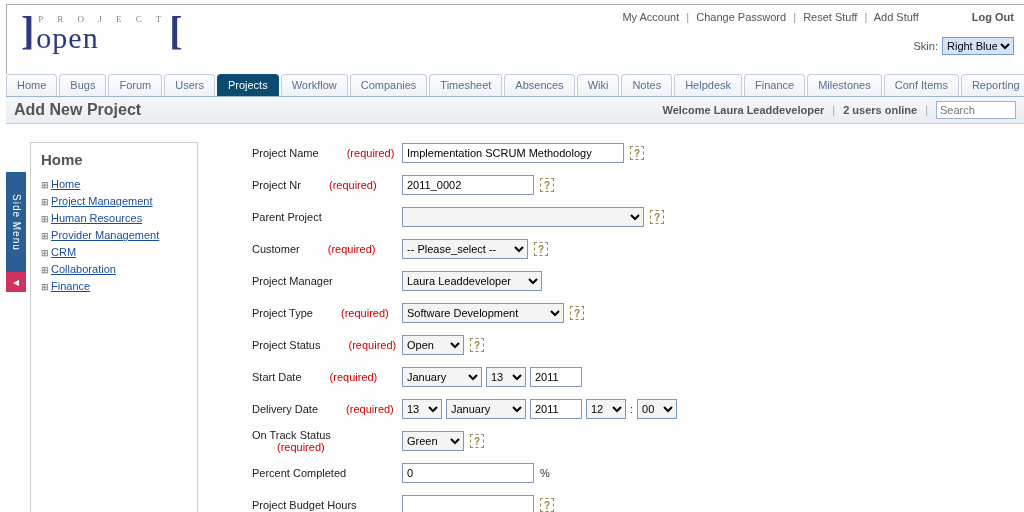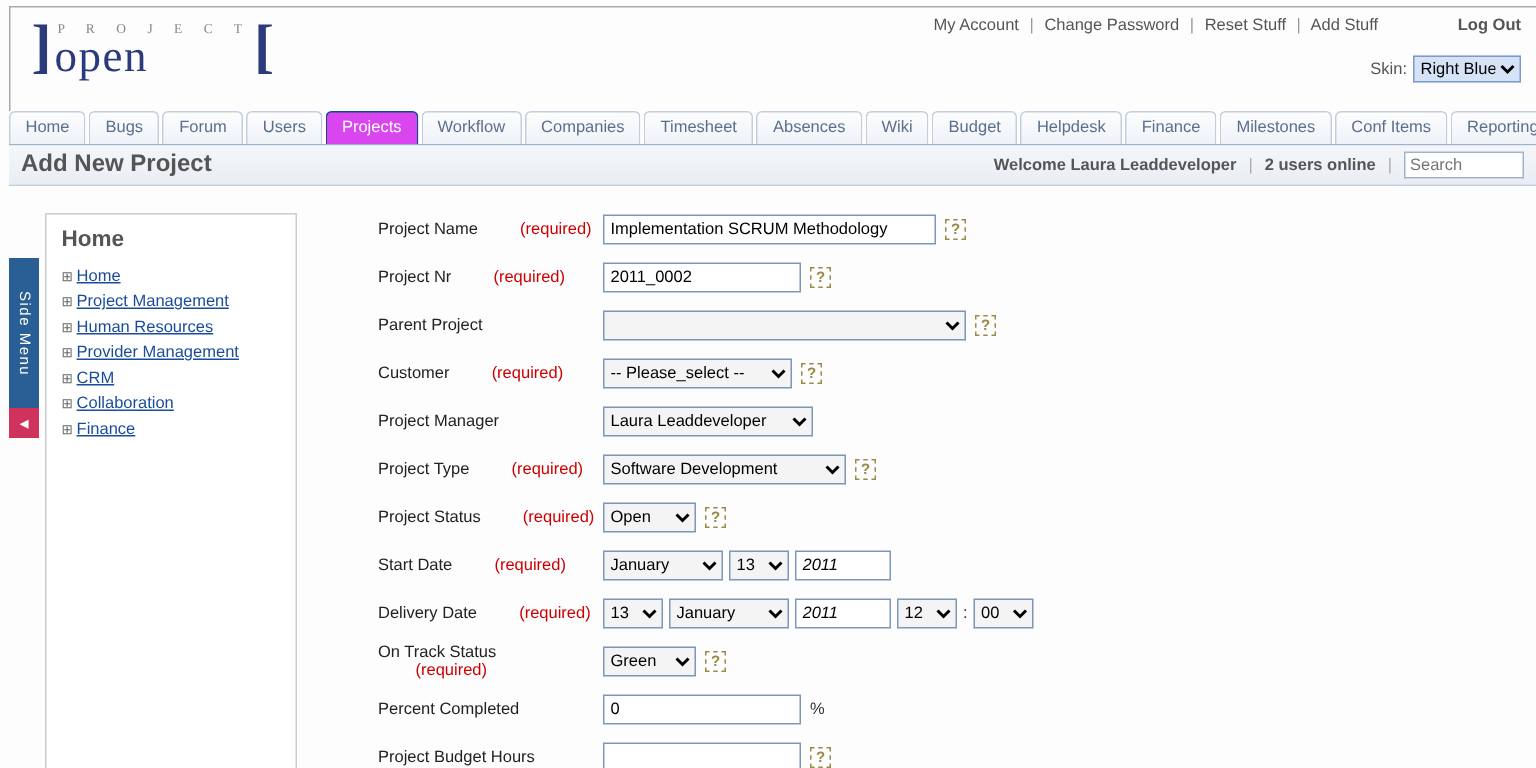--- a/index.html
+++ b/index.html
@@ -55,21 +55,21 @@
     color: #5a6f8c;
     background: linear-gradient(#fdfdfd,#eef2f8);
     border: 1px solid #c3cedd;
     border-bottom:none;
     border-radius: 4px 4px 0 0;
     margin-right: 2px;
     cursor:pointer;
     white-space:nowrap;
   }
   .tab.active {
-    background: #d946ef;
+    background: #0c4a6e;
     color: #fff;
     border-color:#0d4f83;
   }
   .sub-bar {
     display:flex;
     justify-content:space-between;
     align-items:flex-end;
     padding: 4px 8px;
     background: linear-gradient(#f4f6f9,#e9edf3);
     border-bottom:1px solid #c3cedd;
@@ -141,21 +141,21 @@
   .form-label { width:150px; font-size:11px; color:#222; }
   .req { color:#cc0000;padding-left:25px; }
   .text-input { font-size:11px; border:1px solid #7d97b8; height:20px; padding:1px 4px; }
   .sel { font-size:11px; border:1px solid #7d97b8; height:20px; background:#f4f4f4; }
   .w-lg { width:222px; }
   .w-md { width:132px; }
   .w-parent { width:242px; }
   .w-sm { width:80px; }
   .w-pm { width:140px; }
   .w-type { width:162px; }
-  .w-short { width:64px;font-style:italic; }
+  .w-short { width:52px; }
   .w-xs { width:40px; }
   .help {
     display:inline-flex;
     width:14px; height:14px;
     border:1px dashed #9a8a46;
     color:#9a8a46;
     font-size:10px;
     font-weight:bold;
     align-items:center;
     justify-content:center;
@@ -202,21 +202,21 @@
     <div class="tab">Home</div>
     <div class="tab">Bugs</div>
     <div class="tab">Forum</div>
     <div class="tab">Users</div>
     <div class="tab active">Projects</div>
     <div class="tab">Workflow</div>
     <div class="tab">Companies</div>
     <div class="tab">Timesheet</div>
     <div class="tab">Absences</div>
     <div class="tab">Wiki</div>
-    <div class="tab">Budget</div>
+    <div class="tab">Notes</div>
     <div class="tab">Helpdesk</div>
     <div class="tab">Finance</div>
     <div class="tab">Milestones</div>
     <div class="tab">Conf Items</div>
     <div class="tab">Reporting</div>
   </div>
 
 <div class="sub-bar">
   <span class="page-title">Add New Project</span>
   <div class="sub-right">

